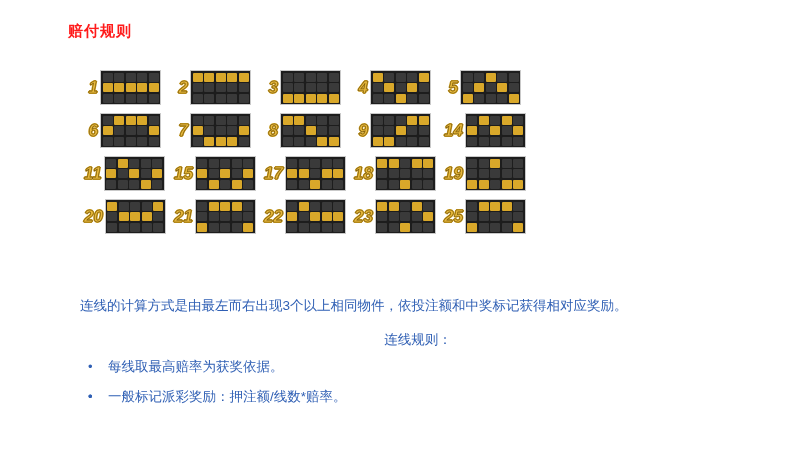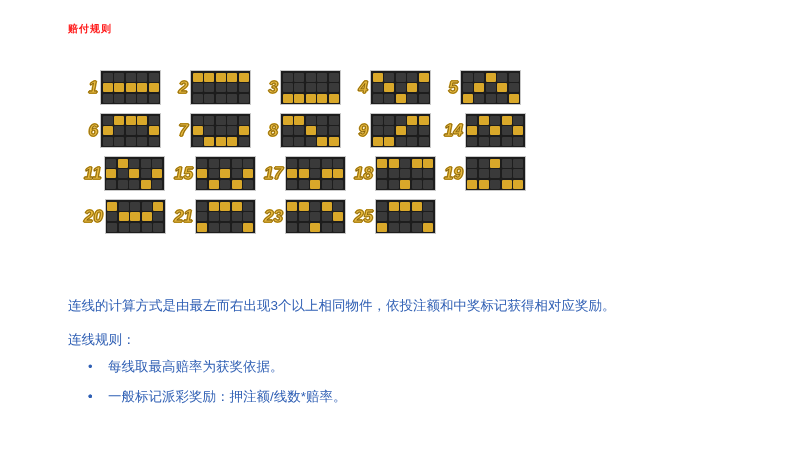--- a/index.html
+++ b/index.html
@@ -18,21 +18,21 @@
     position: relative;
     width: 800px;
     height: 449px;
   }
 
   
   .page-title {
     position: absolute;
     left: 68px;
     top: 22px;
-    font-size: 10px;
+    font-size: 15px;
     font-weight: bold;
     color: #ff1a1a;
     letter-spacing: 1px;
     white-space: nowrap;
   }
 
   
   .paylines {
     position: absolute;
     left: 84px;
@@ -87,25 +87,26 @@
   .body-copy {
     position: absolute;
     left: 68px;
     top: 296px;
     width: 700px;
     color: #2f5fb4;
     font-size: 13.5px;
     line-height: 1.55;
   }
   .para {
-    margin: 0 0 13px 0;
+    margin: 0 0 13px 12px;
     white-space: nowrap;
   }
   .rules-heading {
     margin: 0 0 6px 0;
+    text-align: center;
   }
   ul.rules {
     list-style: none;
     margin: 0;
     padding: 0;
   }
   ul.rules li {
     position: relative;
     padding-left: 40px;
     margin-bottom: 9px;
@@ -461,20 +462,40 @@
           <div class="cell"></div>
           <div class="cell"></div>
           <div class="cell on"></div>
           <div class="cell"></div>
           <div class="cell"></div>
           <div class="cell"></div>
           <div class="cell on"></div>
         </div>
       </div>
       <div class="payline">
+        <span class="payline-num">22</span>
+        <div class="grid-box">
+          <div class="cell"></div>
+          <div class="cell on"></div>
+          <div class="cell"></div>
+          <div class="cell"></div>
+          <div class="cell"></div>
+          <div class="cell on"></div>
+          <div class="cell"></div>
+          <div class="cell on"></div>
+          <div class="cell on"></div>
+          <div class="cell on"></div>
+          <div class="cell"></div>
+          <div class="cell"></div>
+          <div class="cell"></div>
+          <div class="cell"></div>
+          <div class="cell"></div>
+        </div>
+      </div>
+      <div class="payline">
         <span class="payline-num">23</span>
         <div class="grid-box">
           <div class="cell on"></div>
           <div class="cell on"></div>
           <div class="cell"></div>
           <div class="cell on"></div>
           <div class="cell"></div>
           <div class="cell"></div>
           <div class="cell"></div>
           <div class="cell"></div>

